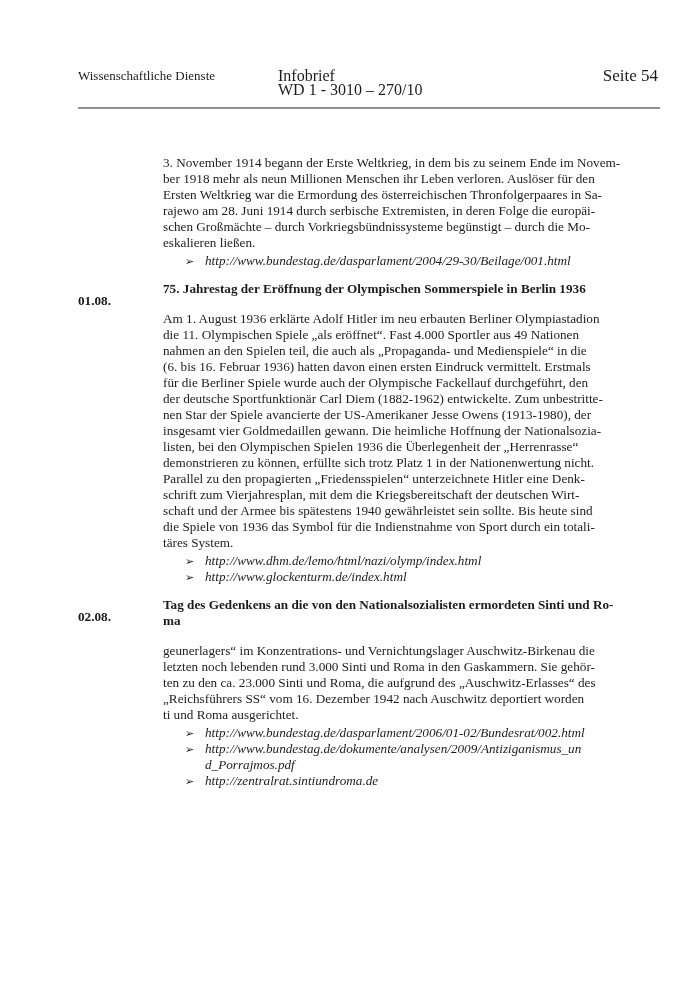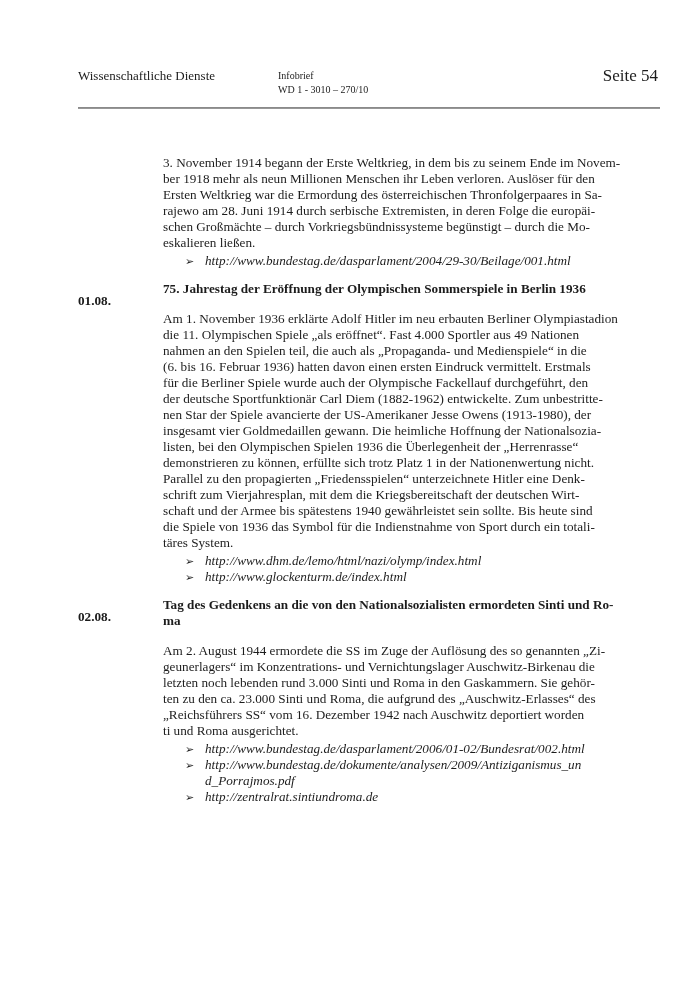--- a/index.html
+++ b/index.html
@@ -10,21 +10,21 @@
     font-family: "Liberation Serif", "DejaVu Serif", serif;
     position: relative;
     overflow: hidden;
   }
   .page-header-left {
     position: absolute; top: 69px; left: 78px;
     font-size: 13px; line-height: 14px;
   }
   .page-header-center {
     position: absolute; top: 69px; left: 278px;
-    font-size: 10px; line-height: 14px;
+    font-size: 16px; line-height: 14px;
   }
   .page-header-right {
     position: absolute; top: 69px; right: 42px;
     font-size: 17px; line-height: 14px;
   }
   .header-rule {
     position: absolute; top: 107px; left: 78px;
     width: 582px; height: 2px;
     background: #979797;
     border-top: 1px solid #8a8a8a;
@@ -90,21 +90,21 @@
           </div>
         </div>
       </div>
     </div>
     <div class="section">
       <div class="section-heading">
         <span class="date-label">01.08.</span>
         <div class="text-line">75. Jahrestag der Eröffnung der Olympischen Sommerspiele in Berlin 1936</div>
       </div>
       <div class="body-block">
-        <div class="text-line">Am 1. November 1936 erklärte Adolf Hitler im neu erbauten Berliner Olympiastadion</div>
+        <div class="text-line">Am 1. August 1936 erklärte Adolf Hitler im neu erbauten Berliner Olympiastadion</div>
         <div class="text-line">die 11. Olympischen Spiele „als eröffnet“. Fast 4.000 Sportler aus 49 Nationen</div>
         <div class="text-line">nahmen an den Spielen teil, die auch als „Propaganda- und Medienspiele“ in die</div>
         <div class="text-line">(6. bis 16. Februar 1936) hatten davon einen ersten Eindruck vermittelt. Erstmals</div>
         <div class="text-line">für die Berliner Spiele wurde auch der Olympische Fackellauf durchgeführt, den</div>
         <div class="text-line">der deutsche Sportfunktionär Carl Diem (1882-1962) entwickelte. Zum unbestritte-</div>
         <div class="text-line">nen Star der Spiele avancierte der US-Amerikaner Jesse Owens (1913-1980), der</div>
         <div class="text-line">insgesamt vier Goldmedaillen gewann. Die heimliche Hoffnung der Nationalsozia-</div>
         <div class="text-line">listen, bei den Olympischen Spielen 1936 die Überlegenheit der „Herrenrasse“</div>
         <div class="text-line">demonstrieren zu können, erfüllte sich trotz Platz 1 in der Nationenwertung nicht.</div>
         <div class="text-line">Parallel zu den propagierten „Friedensspielen“ unterzeichnete Hitler eine Denk-</div>
@@ -128,21 +128,20 @@
         </div>
       </div>
     </div>
     <div class="section">
       <div class="section-heading">
         <span class="date-label">02.08.</span>
         <div class="text-line">Tag des Gedenkens an die von den Nationalsozialisten ermordeten Sinti und Ro-</div>
         <div class="text-line">ma</div>
       </div>
       <div class="body-block">
-        <div class="text-line">Am 2. August 1944 ermordete die SS im Zuge der Auflösung des so genannten „Zi-</div>
         <div class="text-line">geunerlagers“ im Konzentrations- und Vernichtungslager Auschwitz-Birkenau die</div>
         <div class="text-line">letzten noch lebenden rund 3.000 Sinti und Roma in den Gaskammern. Sie gehör-</div>
         <div class="text-line">ten zu den ca. 23.000 Sinti und Roma, die aufgrund des „Auschwitz-Erlasses“ des</div>
         <div class="text-line">„Reichsführers SS“ vom 16. Dezember 1942 nach Auschwitz deportiert worden</div>
         <div class="text-line">ti und Roma ausgerichtet.</div>
       </div>
       <div class="link-list">
         <div class="link-row">
           <span class="link-bullet">➢</span>
           <div class="link-url">

